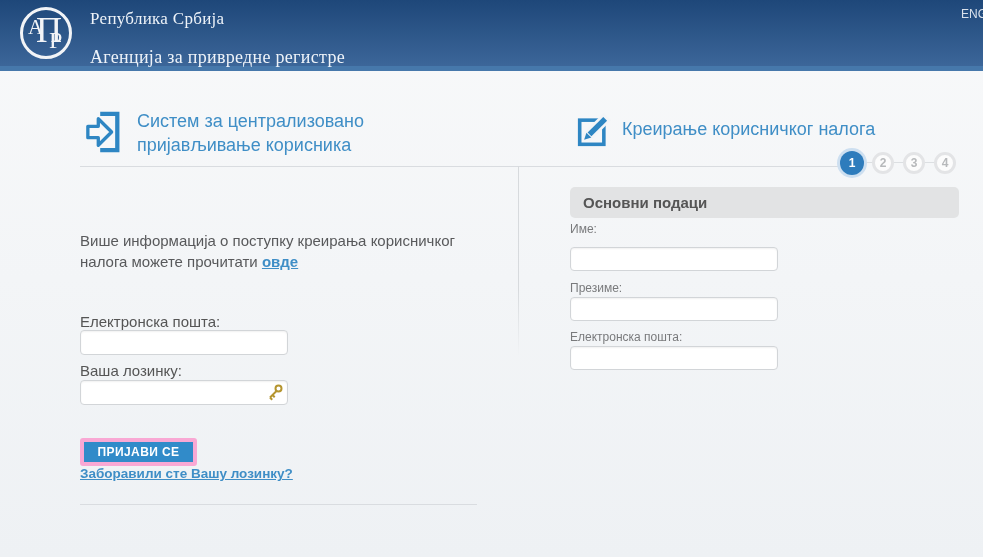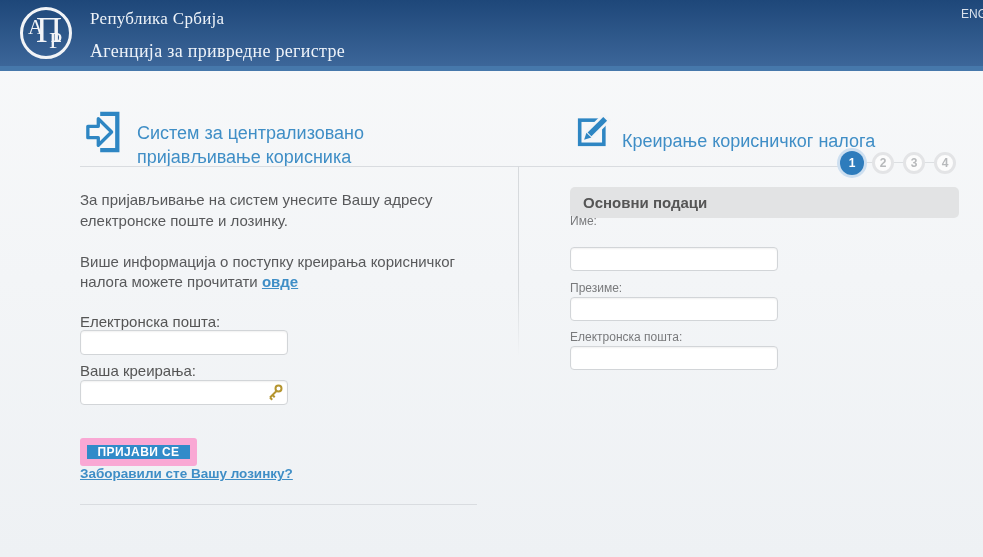--- a/index.html
+++ b/index.html
@@ -21,26 +21,26 @@
     border:3px solid #f2f4f7; border-radius:50%;
     color:#f2f4f7; font-family:"Liberation Serif", serif;
   }
   .apr-logo span { position:absolute; line-height:1; }
   .logo-letter-a { left:5px;  top:7px;  font-size:21px; }
   .logo-letter-p { left:13px; top:2px;  font-size:36px; }
   .logo-letter-r { left:26px; top:18px; font-size:24px; }
   .brand { position:absolute; left:90px; top:9px; color:#eef3f9;
            font-family:"Liberation Serif", serif; }
   .brand-line1 { font-size:17px; letter-spacing:.3px; }
-  .brand-line2 { font-size:18px; margin-top:12px; letter-spacing:.3px; }
+  .brand-line2 { font-size:18px; margin-top:18px; letter-spacing:.3px; }
   .lang-link { position:absolute; left:961px; top:7px; font-size:12px;
                color:#d9e1eb; text-decoration:none; cursor:pointer; }
 
   
-  .section-title { position:absolute; font-size:18px; line-height:24px; color:#3f8ec6;margin-top:12px; }
+  .section-title { position:absolute; font-size:18px; line-height:24px; color:#3f8ec6; }
   .hr { position:absolute; height:1px; background:#d9dce0; }
   .v-divider { position:absolute; left:518px; top:166px; width:1px; height:190px;
                background:linear-gradient(180deg,#d7dadd 0%,#d7dadd 65%,rgba(215,218,221,0) 100%); }
   .text-input {
     position:absolute; width:208px; height:25px;
     border:1px solid #d2d5d8; border-radius:4px; background:#fff;
     box-shadow:inset 0 1px 2px rgba(0,0,0,.06);
     font-family:"Liberation Sans", sans-serif; font-size:14px; padding:0 8px; color:#444;
     outline:none;
   }
@@ -51,21 +51,21 @@
   .login-title { left:137px; top:109px; width:260px; }
   .intro { position:absolute; left:80px; top:190px; width:414px;
            font-size:15px; line-height:20.5px; color:#58595b; }
   .email-label    { position:absolute; left:80px; top:313px; font-size:15px; color:#555; }
   .password-label { position:absolute; left:80px; top:362px; font-size:15px; color:#555; }
   .login-email-input    { left:80px; top:330px; }
   .login-password-input { left:80px; top:380px; }
   .key-icon { position:absolute; left:266px; top:383px; pointer-events:none; }
   .submit-btn {
     position:absolute; left:80px; top:438px; width:117px; height:28px;
-    background:#318bc9; border:7px solid #f9a8d4; border-radius:3px;
+    background:#318bc9; border:4px solid #f9a8d4; border-radius:3px;
     color:#fff; font-size:12px; font-weight:bold; letter-spacing:.4px;
     font-family:"Liberation Sans", sans-serif; cursor:pointer;
   }
   .forgot-link { position:absolute; left:80px; top:466px; font-size:13.5px;text-align:right; }
   .bottom-hr { left:80px; top:504px; width:397px; }
 
   
   .register-icon  { position:absolute; left:577px; top:111px; }
   .register-title { left:622px; top:117px; width:320px; }
 
@@ -81,21 +81,21 @@
     box-shadow:0 0 0 3px #cddff0;
   }
   .step-1 { left:840px; } .step-2 { left:872px; } .step-3 { left:903px; } .step-4 { left:934px; }
 
   .section-bar {
     position:absolute; left:570px; top:187px; width:389px; height:31px;
     background:#e2e3e4; border-radius:5px;
     font-size:15px; font-weight:bold; color:#555; line-height:31px; padding-left:13px;
   }
   .reg-label { position:absolute; left:570px; font-size:12px; color:#797a7c; }
-  .first-name-label { top:214px;text-align:center; } .last-name-label { top:281px; } .reg-email-label { top:330px; }
+  .first-name-label { top:222px;text-align:center; } .last-name-label { top:281px; } .reg-email-label { top:330px; }
   .first-name-input { left:570px; top:247px; height:24px; }
   .last-name-input  { left:570px; top:297px; height:24px; }
   .reg-email-input  { left:570px; top:346px; height:24px; }
 </style>
 </head>
 <body>
 
 <div class="app-header">
   <div class="apr-logo">
     <span class="logo-letter-a">А</span>
@@ -114,30 +114,30 @@
     <path d="M16 3 H34 V41 H16" fill="none" stroke="#2e86c3" stroke-width="4.5"></path>
     <path d="M3 16 H14 V8 L28 22 L14 36 V28 H3 Z" fill="none" stroke="#2e86c3" stroke-width="3.5" stroke-linejoin="round"></path>
   </svg>
 </span>
 <div class="section-title login-title">Систем за централизовано пријављивање корисника</div>
 
 <div class="hr" style="left:80px; top:166px; width:761px;"></div>
 <div class="v-divider"></div>
 
 <div class="intro">
-  <span>За пријављивање на систем унесите Вашу адресу електронске поште и лозинку.</span><br>
+  <br>
   <br>
   <span>Више информација о поступку креирања корисничког налога можете прочитати</span>
   <a class="inline-link">овде</a>
 </div>
 
 <label class="email-label">Електронска пошта:</label>
 <input class="text-input login-email-input" type="text" value="" style="">
 
-<label class="password-label">Ваша креирања:</label>
+<label class="password-label">Ваша лозинку:</label>
 <input class="text-input login-password-input" type="password" value="" style="">
 <span class="key-icon">
   <svg width="18" height="20" viewBox="0 0 18 20">
     <circle cx="12.5" cy="5.5" r="3" fill="none" stroke="#b5952f" stroke-width="2"></circle>
     <line x1="10.5" y1="8" x2="4" y2="14.5" stroke="#b5952f" stroke-width="2"></line>
     <line x1="6.5" y1="12" x2="8.7" y2="14.2" stroke="#b5952f" stroke-width="2"></line>
     <line x1="4" y1="14.5" x2="6.2" y2="16.7" stroke="#b5952f" stroke-width="2"></line>
   </svg>
 </span>
 

